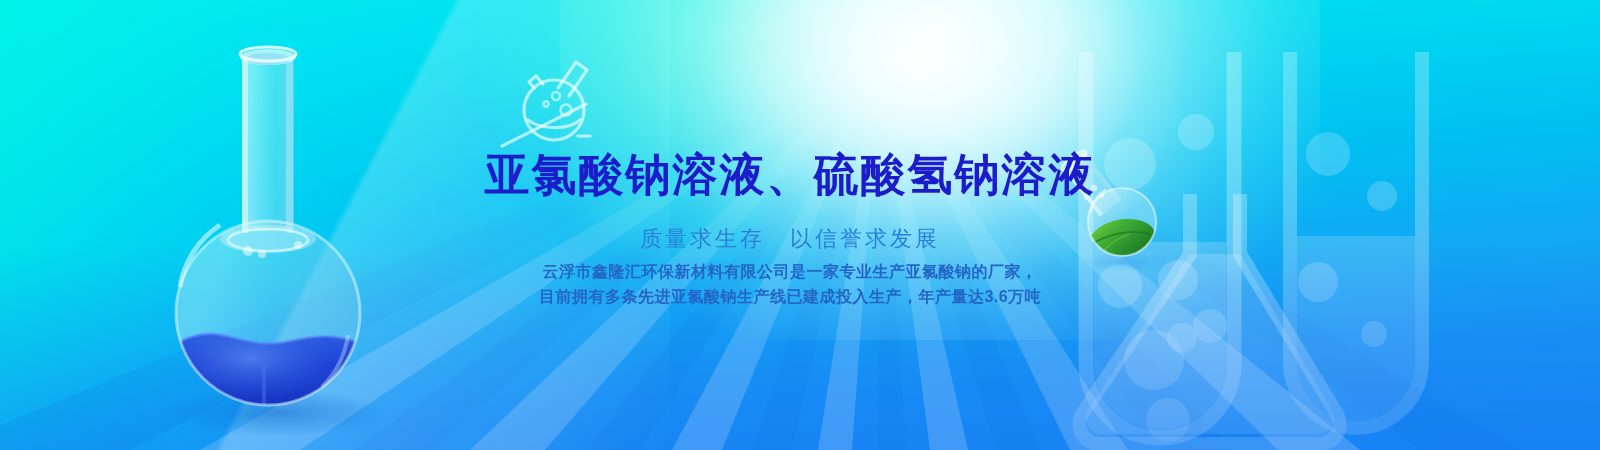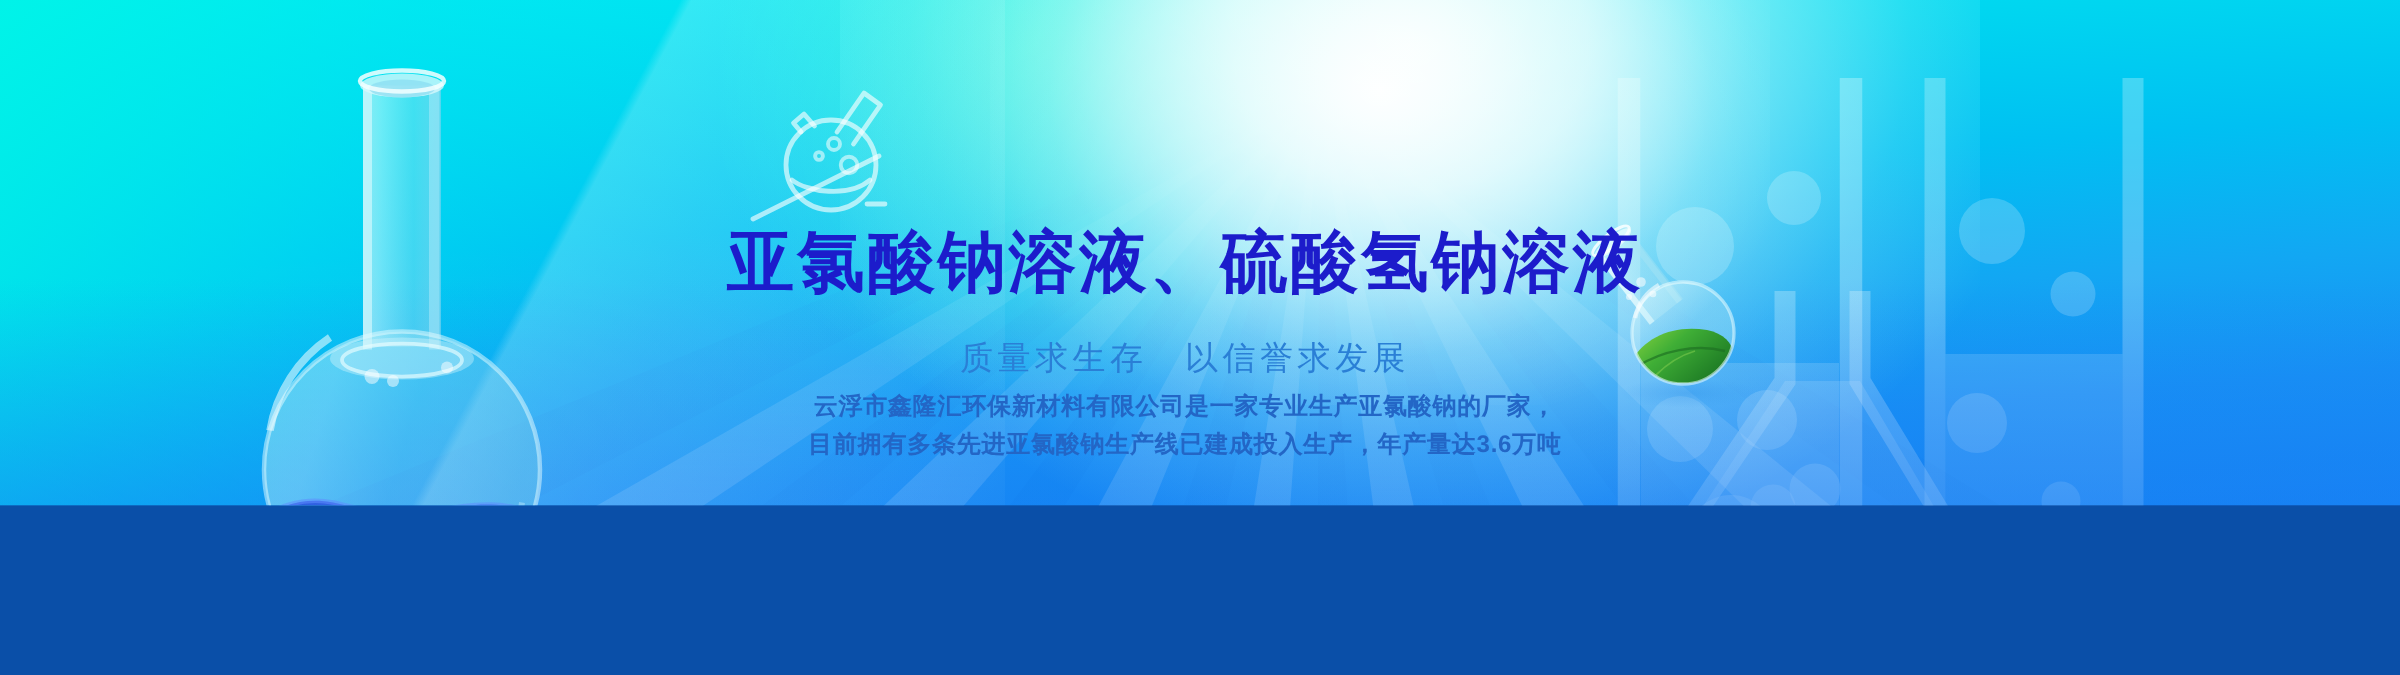--- a/index.html
+++ b/index.html
@@ -3,21 +3,21 @@
 <meta charset="utf-8">
 <style>
   html, body {
     margin: 0;
     padding: 0;
     background: #0a4fa8;
   }
   #banner {
     position: relative;
     width: 1600px;
-    height: 337px;
+    height: 450px;
     overflow: hidden;
     font-family: "Liberation Sans", "DejaVu Sans", sans-serif;
     background: linear-gradient(176deg, #00ecf2 0%, #00d6f0 22%, #00c0f2 42%, #12a7f3 62%, #1a90f4 80%, #1c82f2 100%);
   }
 
   
   .grad-left {
     position: absolute; inset: 0;
     background: linear-gradient(110deg,
         rgba(0,245,230,0.80) 0%,

